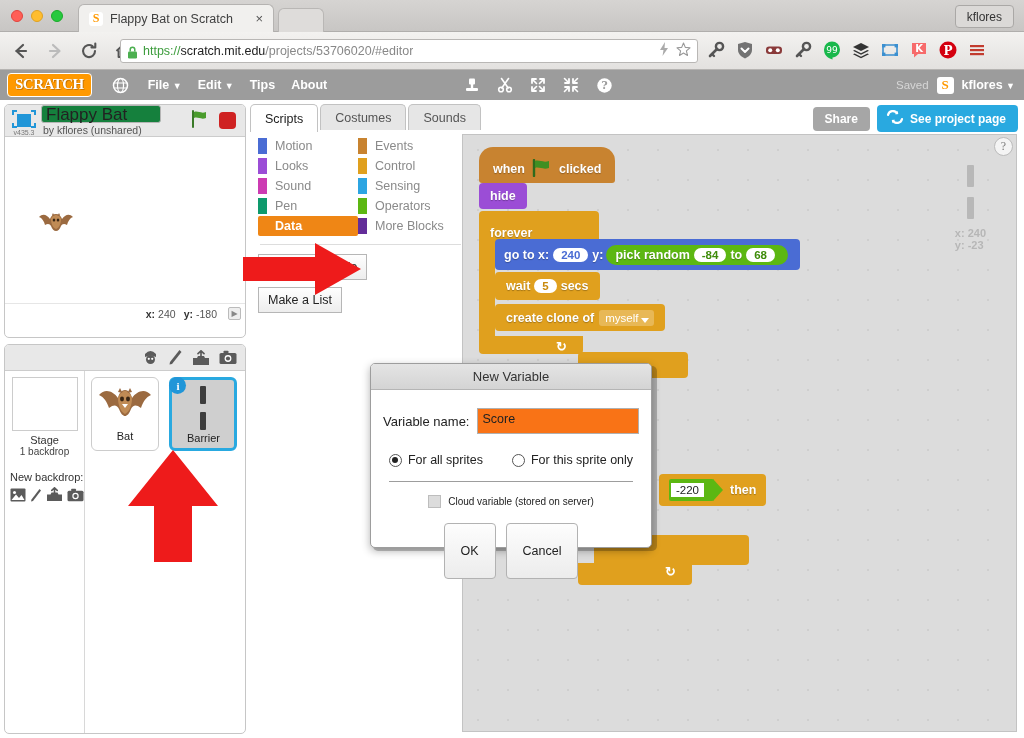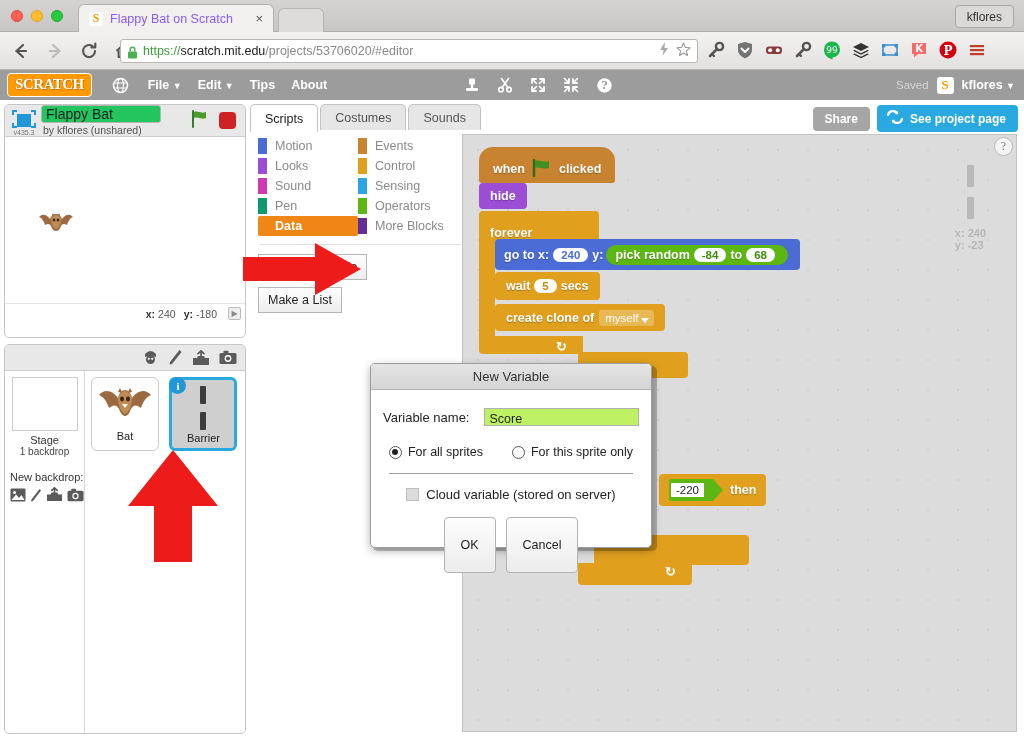--- a/index.html
+++ b/index.html
@@ -26,21 +26,21 @@
     position:absolute; left:78px; top:4px; width:196px; height:28px;
     background:#f1f0ee; border:1px solid #b5b3b1; border-bottom:none;
     border-radius:6px 6px 0 0; display:flex; align-items:center;
   }
   .tab-fav {
     width:14px;height:14px;margin-left:10px;border-radius:3px;
     background:#fff;color:#f90; font-size:12px;font-weight:bold;
     display:flex;align-items:center;justify-content:center;
     font-family:"Liberation Serif",serif;
   }
-  .tab-title{ font-size:12.5px; color:#8b5cf6; margin-left:7px; flex:1; white-space:nowrap; overflow:hidden;}
+  .tab-title{ font-size:12.5px; color:#404040; margin-left:7px; flex:1; white-space:nowrap; overflow:hidden;}
   .tab-close{ font-size:13px; color:#555; margin-right:10px; }
   .tab-stub{
     position:absolute; left:278px; top:8px; width:46px; height:24px;
     background:#dedcda; border:1px solid #b9b7b5; border-bottom:none;
     border-radius:6px 6px 0 0;
   }
   .profile-btn{
     position:absolute; right:10px; top:5px; height:23px; padding:0 11px;
     border:1px solid #aaa8a6; border-radius:4px; background:#dbd9d7;
     font-size:12px; color:#333; display:flex; align-items:center;
@@ -99,22 +99,22 @@
   .stage-head{
     height:32px; background:#e8e8e8; border-bottom:1px solid #ccc;
     border-radius:4px 4px 0 0; display:flex; align-items:center; padding:0 6px;
   }
   .stage-icon{ width:26px; height:26px; position:relative; flex:none; }
   .stage-icon .brk{ position:absolute; width:5px;height:5px;border:2px solid #2196d8; }
   .stage-icon .inner{ position:absolute; left:6px; top:6px; width:14px; height:13px; background:#2196d8;}
   .ver{ position:absolute; left:0; bottom:-2px; width:26px; text-align:center; font-size:7px; color:#777; }
   .proj-title{ margin-left:4px; }
   .proj-name{
-    width:120px; height:18px; background:#22c55e; border:1px solid #b5b5b5;
-    border-radius:3px; font-size:14px; padding:0 4px; color:#222; line-height:17px;
+    width:120px; height:18px; background:#15803d; border:1px solid #b5b5b5;
+    border-radius:3px; font-size:17px; padding:0 4px; color:#222; line-height:17px;
   }
   .proj-author{ font-size:10.5px; color:#555; margin-top:1px; padding-left:2px; }
   .flag{ margin-left:auto; }
   .stop{ width:17px;height:17px;background:#cf2222;border-radius:3px; margin-left:9px; margin-right:3px;}
   .stage-canvas{ position:relative; width:100%; height:166px; background:#fff; overflow:hidden; }
   .bat-sprite{ position:absolute; left:33px; top:72px; width:36px; height:30px; }
   .stage-foot{
     height:20px; display:flex; align-items:center; justify-content:flex-end;
     font-size:10.5px; color:#444; padding-right:4px; border-top:1px solid #e6e6e6;
     background:#fff; border-radius:0 0 4px 4px;
@@ -280,35 +280,35 @@
   .modal-head{
     height:26px; background:linear-gradient(#e4e4e4,#d4d4d4);
     border-bottom:1px solid #b5b5b5; border-radius:4px 4px 0 0;
     display:flex; align-items:center; justify-content:center;
     font-size:13px; color:#333;
   }
   .modal-body{ padding:18px 0 0 0; }
   .row-name{ display:flex; align-items:center; padding:0 12px; }
   .vlabel{ font-size:13px; color:#222; margin-right:8px; }
   .vinput{
-    flex:1; height:18px; border:1px solid #b0b0b0; background:#bef264;
-    font-size:12.5px; color:#222; padding:0 4px; line-height:21px;margin-left:7px;
+    flex:1; height:26px; border:1px solid #b0b0b0; background:#f97316;
+    font-size:12.5px; color:#222; padding:0 4px; line-height:21px;
   }
   .row-radio{ display:flex; align-items:center; justify-content:center; gap:29px; margin-top:19px; }
   .radio{ display:flex; align-items:center; font-size:12.5px; color:#222; }
   .rdot{
     width:13px;height:13px;border-radius:50%;border:1.5px solid #555;background:#fff;
     margin-right:6px; position:relative; flex:none;
   }
   .rdot.on::after{
     content:""; position:absolute; left:2.5px; top:2.5px; width:6px;height:6px;
     border-radius:50%; background:#222;
   }
   .hr{ height:1px; background:#9d9d9d; margin:14px 18px 0 18px; }
-  .row-cloud{ display:flex; align-items:center; justify-content:center; margin-top:13px; font-size:13px; color:#222;}
+  .row-cloud{ display:flex; align-items:center; justify-content:center; margin-top:13px; font-size:10px; color:#222;}
   .cbox{ width:13px;height:13px;border:1px solid #bdbdbd; background:#dcdcdc; margin-right:7px; flex:none;}
   .row-btns{ display:flex; align-items:center; justify-content:center; gap:10px; margin-top:15px;}
   .mbtn{
     border:1px solid #b2b2b2; border-radius:4px;
     background:linear-gradient(#fdfdfd,#ececec); font-size:12.5px; color:#222;
     padding:20px 16px;
   }
 
   
   .arrow-right{ position:absolute; left:243px; top:243px; z-index:15; }

